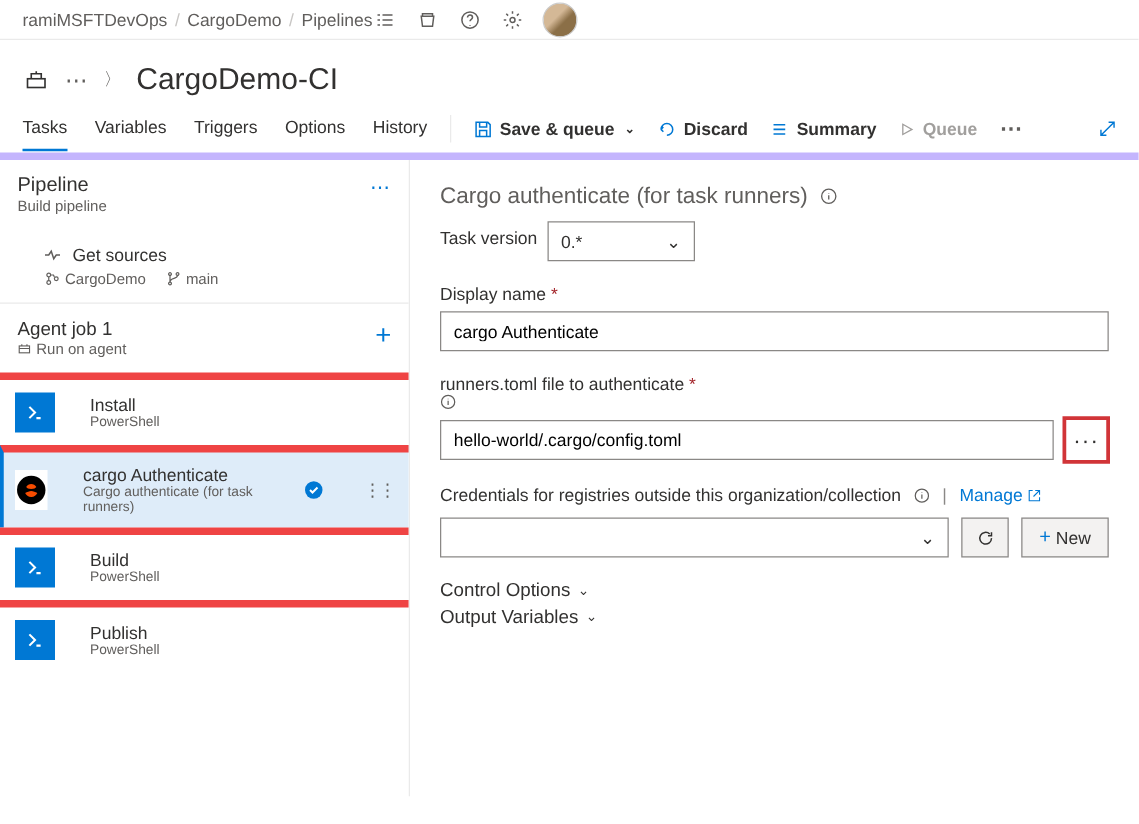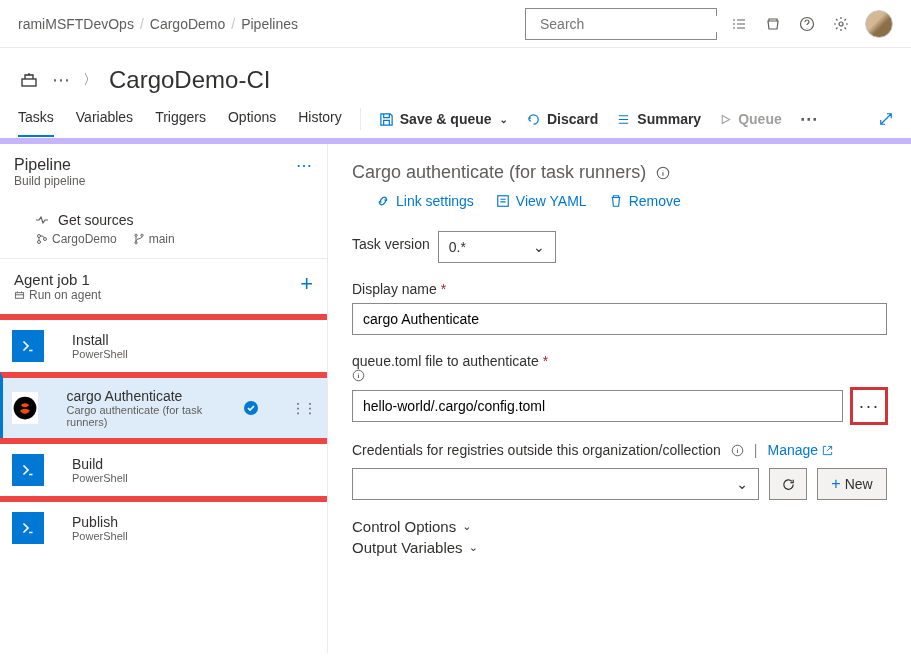--- a/index.html
+++ b/index.html
@@ -1,19 +1,19 @@
 <!DOCTYPE html>
 <html><head>
 <meta charset="utf-8">
 <style>
 * { box-sizing: border-box; margin: 0; padding: 0; font-family: "Segoe UI", -apple-system, sans-serif; }
 body { background: #fff; color: #323130; font-size: 14px; width: 911px; height: 659px; overflow: hidden; }
 
 
-.topbar { height: 48px; display: flex; align-items: center; padding: 0 18px; border-bottom: 1px solid #eaeaea; }
+.topbar { height: 32px; display: flex; align-items: center; padding: 0 18px; border-bottom: 1px solid #eaeaea; }
 .breadcrumb-top { display: flex; align-items: center; gap: 6px; color: #605e5c; font-size: 14px; }
 .breadcrumb-top span.slash { color: #c8c6c4; }
 .search-wrap { margin-left: auto; margin-right: 12px; }
 .search-box { width: 192px; height: 32px; border: 1px solid #8a8886; display: flex; align-items: center; padding: 0 8px; gap: 6px; }
 .search-box input { border: none; outline: none; flex: 1; font-size: 14px; color: #605e5c; }
 .top-icons { display: flex; align-items: center; gap: 14px; color: #605e5c; }
 .top-icons .icon { width: 20px; height: 20px; display: flex; align-items: center; justify-content: center; }
 .avatar { width: 28px; height: 28px; border-radius: 50%; background: linear-gradient(135deg,#d4b896 40%,#8b6f47 60%); border: 1px solid #ccc; }
 
 
@@ -105,29 +105,20 @@
 <body>
 
 <div class="topbar">
   <div class="breadcrumb-top">
     <span>ramiMSFTDevOps</span>
     <span class="slash">/</span>
     <span>CargoDemo</span>
     <span class="slash">/</span>
     <span>Pipelines</span>
   </div>
-  <div class="search-wrap">
-    <div class="search-box">
-      <svg width="14" height="14" viewBox="0 0 16 16" fill="none" stroke="#605e5c" stroke-width="1.2">
-          <circle cx="7" cy="7" r="5"></circle>
-          <line x1="11" y1="11" x2="15" y2="15"></line>
-        </svg>
-      <input placeholder="Search" style="">
-    </div>
-  </div>
   <div class="top-icons">
     <span class="icon">
         <svg width="16" height="16" viewBox="0 0 16 16" fill="none" stroke="#605e5c" stroke-width="1.2">
           <path d="M2 4h2M6 4h8M2 8h2M6 8h8M2 12h2M6 12h8"></path>
         </svg>
       </span>
     <span class="icon">
         <svg width="16" height="16" viewBox="0 0 16 16" fill="none" stroke="#605e5c" stroke-width="1.2">
           <path d="M4 5V3h8v2M3 5h10l-1 8H4z"></path>
         </svg>
@@ -322,58 +313,37 @@
     <div class="task-title-row">
       <span class="task-title">Cargo authenticate (for task runners)</span>
       <span class="info-circle">
           <svg width="14" height="14" viewBox="0 0 16 16" fill="none" stroke="#605e5c" stroke-width="1.2">
             <circle cx="8" cy="8" r="6.5"></circle>
             <path d="M8 5v.5M8 7v4"></path>
           </svg>
         </span>
     </div>
 
-    <div class="link-row">
-      <span class="lnk">
-          <svg width="14" height="14" viewBox="0 0 16 16" fill="none" stroke="#0078d4" stroke-width="1.3">
-            <path d="M6 10a3 3 0 010-4l2-2a3 3 0 014 4M10 6a3 3 0 010 4l-2 2a3 3 0 01-4-4"></path>
-          </svg>
-          <span>Link settings</span>
-        </span>
-      <span class="lnk">
-          <svg width="14" height="14" viewBox="0 0 16 16" fill="none" stroke="#0078d4" stroke-width="1.3">
-            <rect x="2" y="2" width="12" height="12"></rect>
-            <path d="M5 6h6M5 9h6"></path>
-          </svg>
-          <span>View YAML</span>
-        </span>
-      <span class="lnk">
-          <svg width="14" height="14" viewBox="0 0 16 16" fill="none" stroke="#0078d4" stroke-width="1.3">
-            <path d="M3 4h10M5 4V2h6v2M4 4l1 10h6l1-10"></path>
-          </svg>
-          <span>Remove</span>
-        </span>
-    </div>
 
     <div class="form-row inline-row">
       <label>Task version</label>
       <div class="select-box">
         <span>0.*</span>
         <span>⌄</span>
       </div>
     </div>
 
     <div class="form-row">
       <label><span>Display name</span> <span class="req">*</span></label>
       <input class="finput" value="cargo Authenticate" style="">
     </div>
 
     <div class="form-row">
       <label>
-        <span>queue.toml file to authenticate</span> <span class="req">*</span>
+        <span>runners.toml file to authenticate</span> <span class="req">*</span>
         &nbsp;&nbsp;<span class="info-circle"><svg width="13" height="13" viewBox="0 0 16 16" fill="none" stroke="#605e5c" stroke-width="1.2">
               <circle cx="8" cy="8" r="6.5"></circle>
               <path d="M8 5v.5M8 7v4"></path>
             </svg></span>
       </label>
       <div class="file-row">
         <input class="finput" value="hello-world/.cargo/config.toml" style="">
         <div class="ellipsis-btn highlight-red">···</div>
       </div>
     </div>

